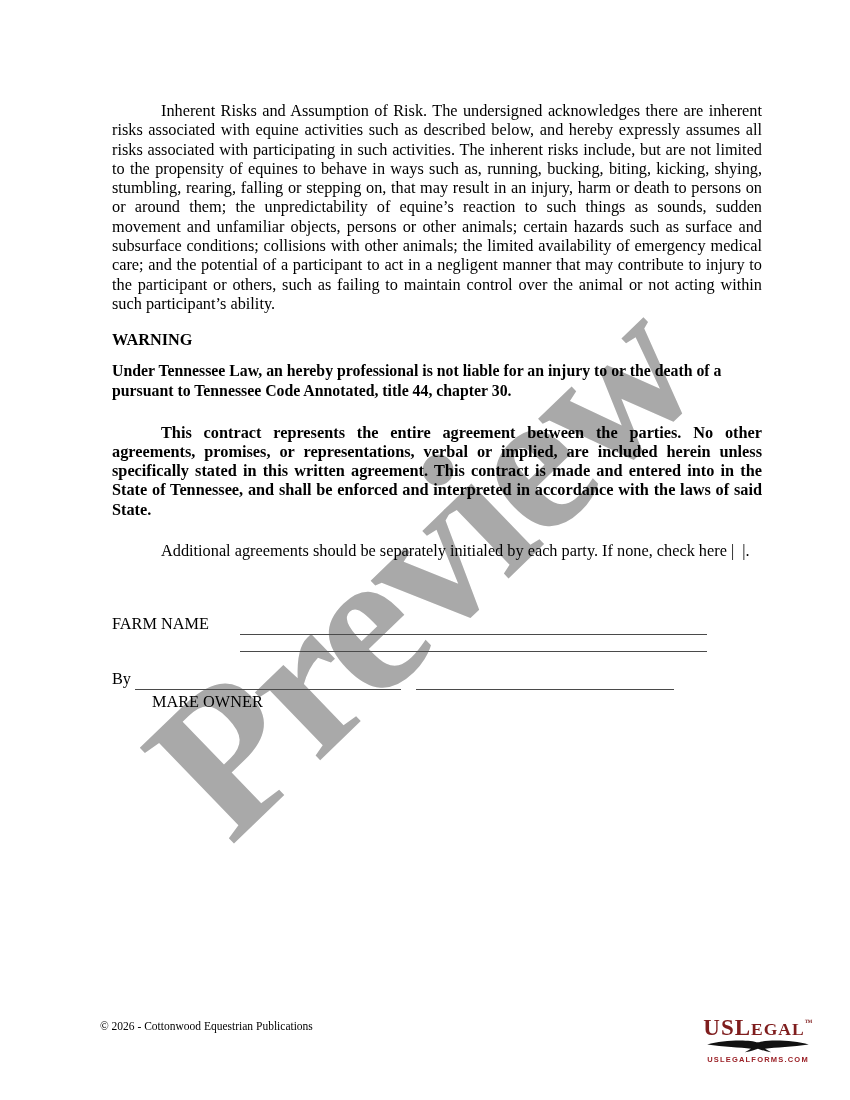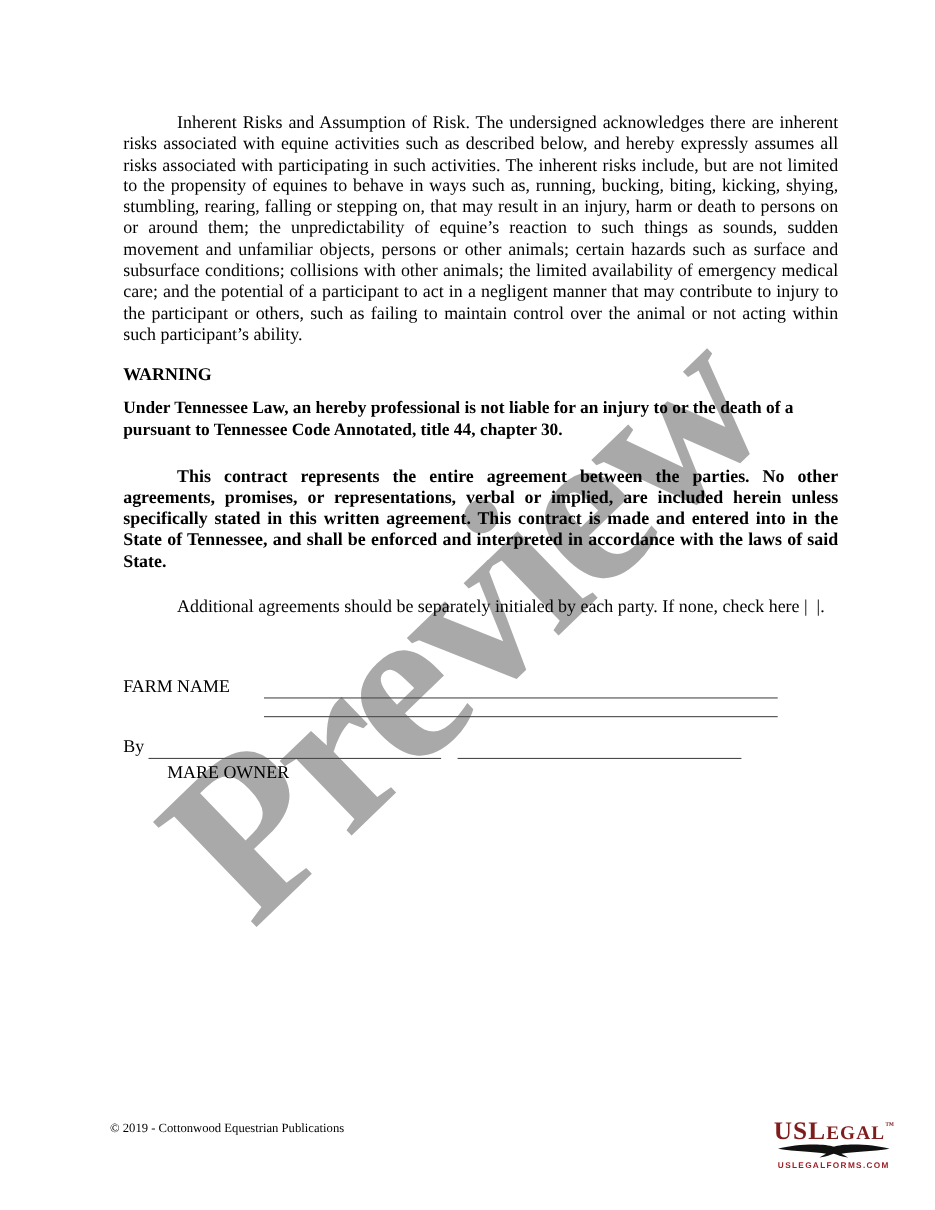--- a/index.html
+++ b/index.html
@@ -140,21 +140,21 @@
       <div class="sig-row row-by">
         <span class="sig-label by-label">By</span>
         <span class="sig-line by-line1"></span>
         <span class="sig-line by-line2"></span>
       </div>
       <div class="by-title">MARE OWNER</div>
     </div>
 
   </main>
 
-  <div class="copyright">© 2019 - Cottonwood Equestrian Publications</div>
+  <div class="copyright">© 2026 - Cottonwood Equestrian Publications</div>
 
   <div class="logo">
     <div class="logo-brand brand-colored" style="color: #7f1d1d;">
       <span class="brand-us">US</span><span class="brand-l">L</span><span class="brand-egal">EGAL</span><span class="brand-tm">™</span>
     </div>
     <svg class="logo-wings" width="110" height="14" viewBox="0 0 120 16" xmlns="http://www.w3.org/2000/svg">
       <path fill="#111111" d="M60,3 C50,-1 20,0 2,5 C20,8 40,8 52,10 L45,14 C52,13 57,11 60,10 C63,11 68,13 75,14 L68,10 C80,8 100,8 118,5 C100,0 70,-1 60,3 Z"></path>
       <circle cx="60" cy="4.5" r="1.8" fill="#111111"></circle>
     </svg>
     <div class="logo-site brand-colored" style="color: rgb(155, 32, 38);">USLEGALFORMS.COM</div>

